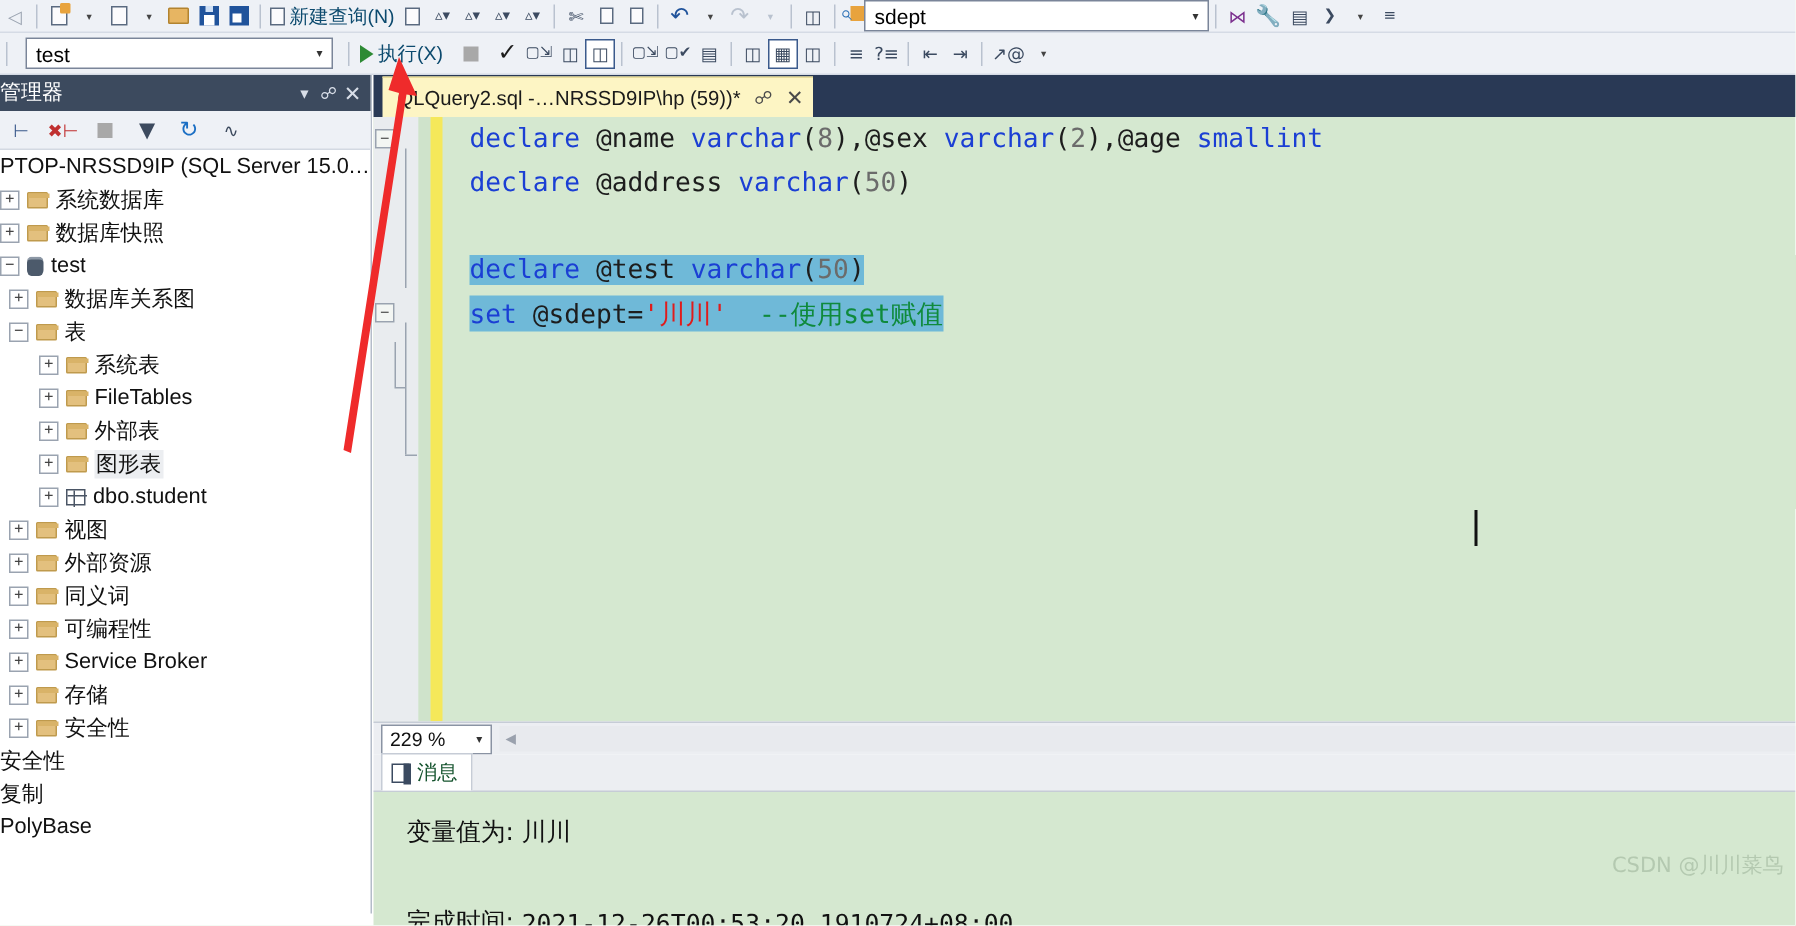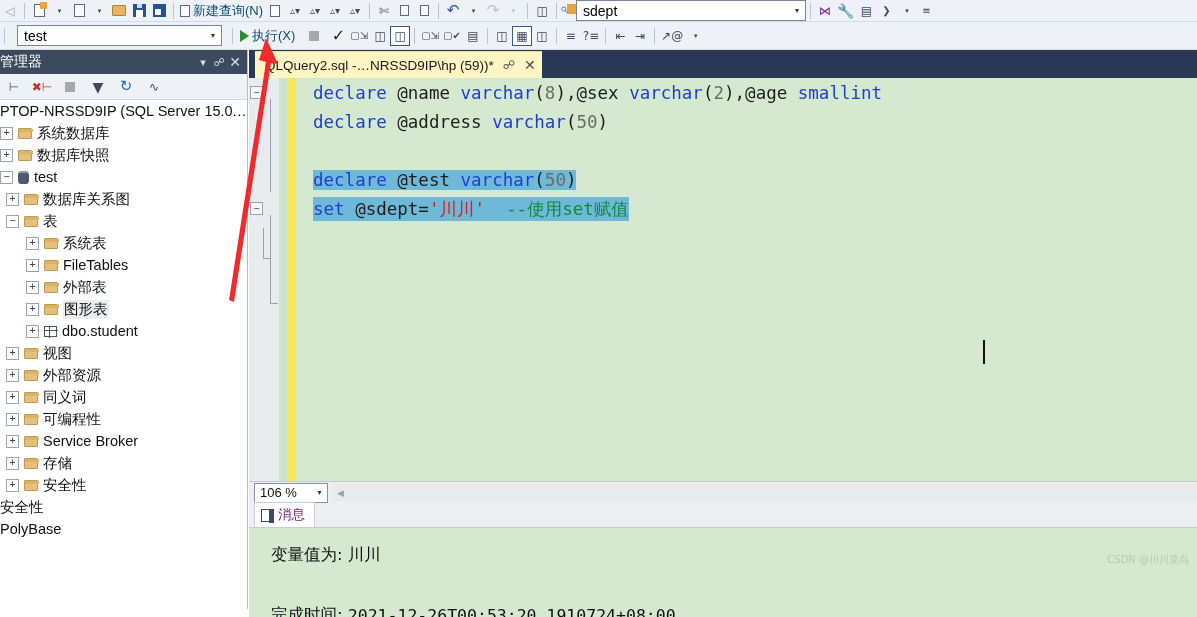--- a/index.html
+++ b/index.html
@@ -219,21 +219,21 @@
   
   #result-tabs {
     position: absolute; left: 0; top: 453px; width: 948px; height: 25px;
     background: #eceef2; border-bottom: 1px solid #c6ccd6;
     display: flex; align-items: flex-end; padding-left: 5px;
   }
   #msg-tab {
     height: 25px; background: #ffffff; border: 1px solid #c6ccd6; border-bottom: none;
     display: flex; align-items: center; padding: 0 9px 0 6px; gap: 5px;
   }
-  #msg-tab-label { font-size: 13.5px; color: #701a75; }
+  #msg-tab-label { font-size: 13.5px; color: #14532d; }
   .msg-ico {
     width: 12px; height: 13px; border: 1px solid #3b4a60; background: #fff;
     position: relative;
   }
   .msg-ico::after {
     content:""; position:absolute; left: 7px; top: -1px; width: 5px; height: 14px;
     background: #3b4a60;
   }
 
   
@@ -246,22 +246,22 @@
     color: #111; white-space: pre; height: 30px; display: flex; align-items: center;
   }
   .msg-line.cn { font-family: "DejaVu Sans", sans-serif; }
   .msg-time-label { font-family: "DejaVu Sans", sans-serif; }
 
   
   #red-arrow { position: absolute; left: 200px; top: 38px; width: 120px; height: 270px; z-index: 40; pointer-events: none; }
 
   
   #watermark {
-    position: absolute; right: 8px; bottom: 50px; z-index: 30;
-    font-size: 10px; color: #b4c9b0; white-space: nowrap;
+    position: absolute; right: 8px; bottom: 31px; z-index: 30;
+    font-size: 14px; color: #b4c9b0; white-space: nowrap;
     font-family: "DejaVu Sans", sans-serif;
   }
 </style>
 </head>
 <body>
 
 <div id="app">
 
   <div id="toolbar-row1" class="toolbar">
     <div class="tb-btn">
@@ -600,20 +600,23 @@
         </div>
         <div class="tnode" style="padding-left: 6px;">
           <span class="texp">+</span>
           <span class="tico">
             <span class="fold"></span>
           </span>
           <span class="tlabel">安全性</span>
         </div>
         <div class="tnode">
           <span class="tlabel">安全性</span>
+        </div>
+        <div class="tnode">
+          <span class="tlabel">复制</span>
         </div>
         <div class="tnode">
           <span class="tlabel">PolyBase</span>
         </div>
       </div>
   </div>
 
   <div id="editor-area">
 
     <div id="tabstrip">
@@ -643,21 +646,21 @@
           <div class="cline"><span>&nbsp;</span></div>
           <div class="cline"><span class="sel"><span class="kw">declare</span><span class="var"> @test </span><span class="type">varchar</span><span class="punc">(</span><span class="num">50</span><span class="punc">)</span></span></div>
           <div class="cline"><span class="sel"><span class="kw">set</span><span class="var"> @sdept=</span><span class="str">'川川'</span><span class="punc">  </span><span class="cmt">--使用set赋值</span></span></div>
         </div>
 
       <div id="caret-bar" style="left:734px; top:262px; height:24px;"></div>
     </div>
 
     <div id="zoom-row">
       <div id="zoom-combo">
-        <div class="zv">106 %</div>
+        <div class="zv">229 %</div>
         <div class="za">▾</div>
       </div>
       <div id="hscroll">
         <div class="scroll-arrow">◀</div>
       </div>
     </div>
 
     <div id="result-tabs">
       <div id="msg-tab">
         <span class="msg-ico"></span>

